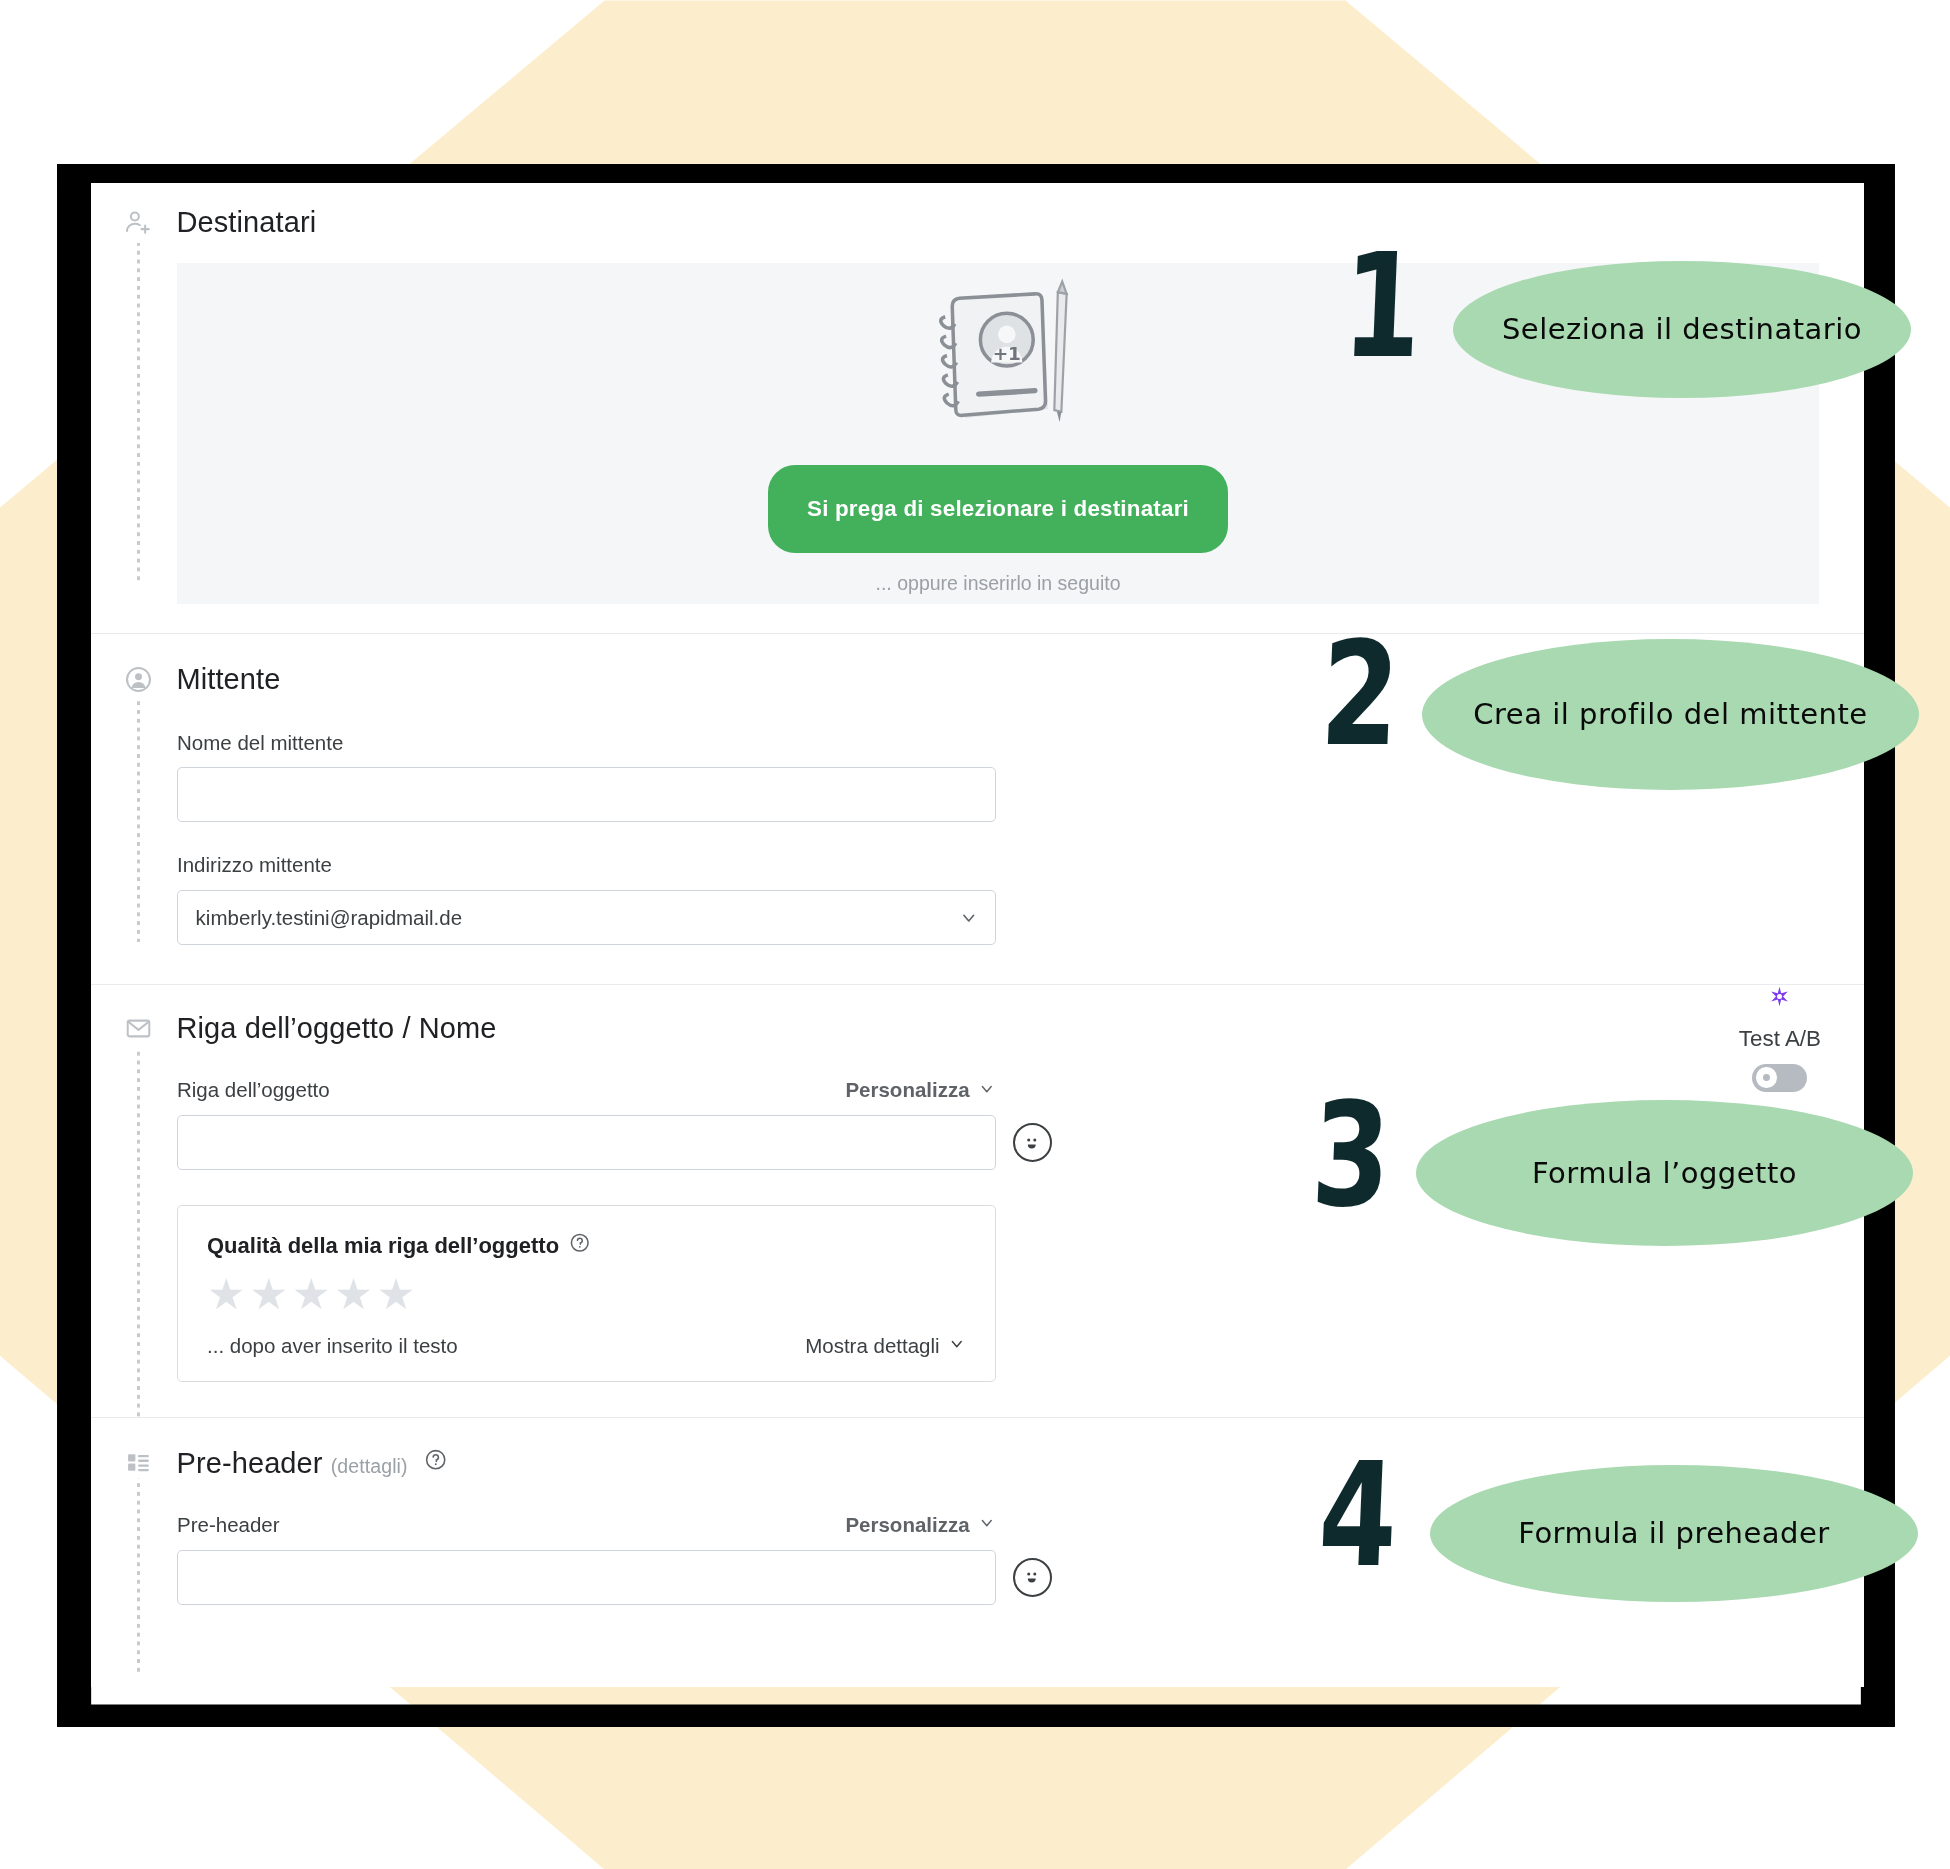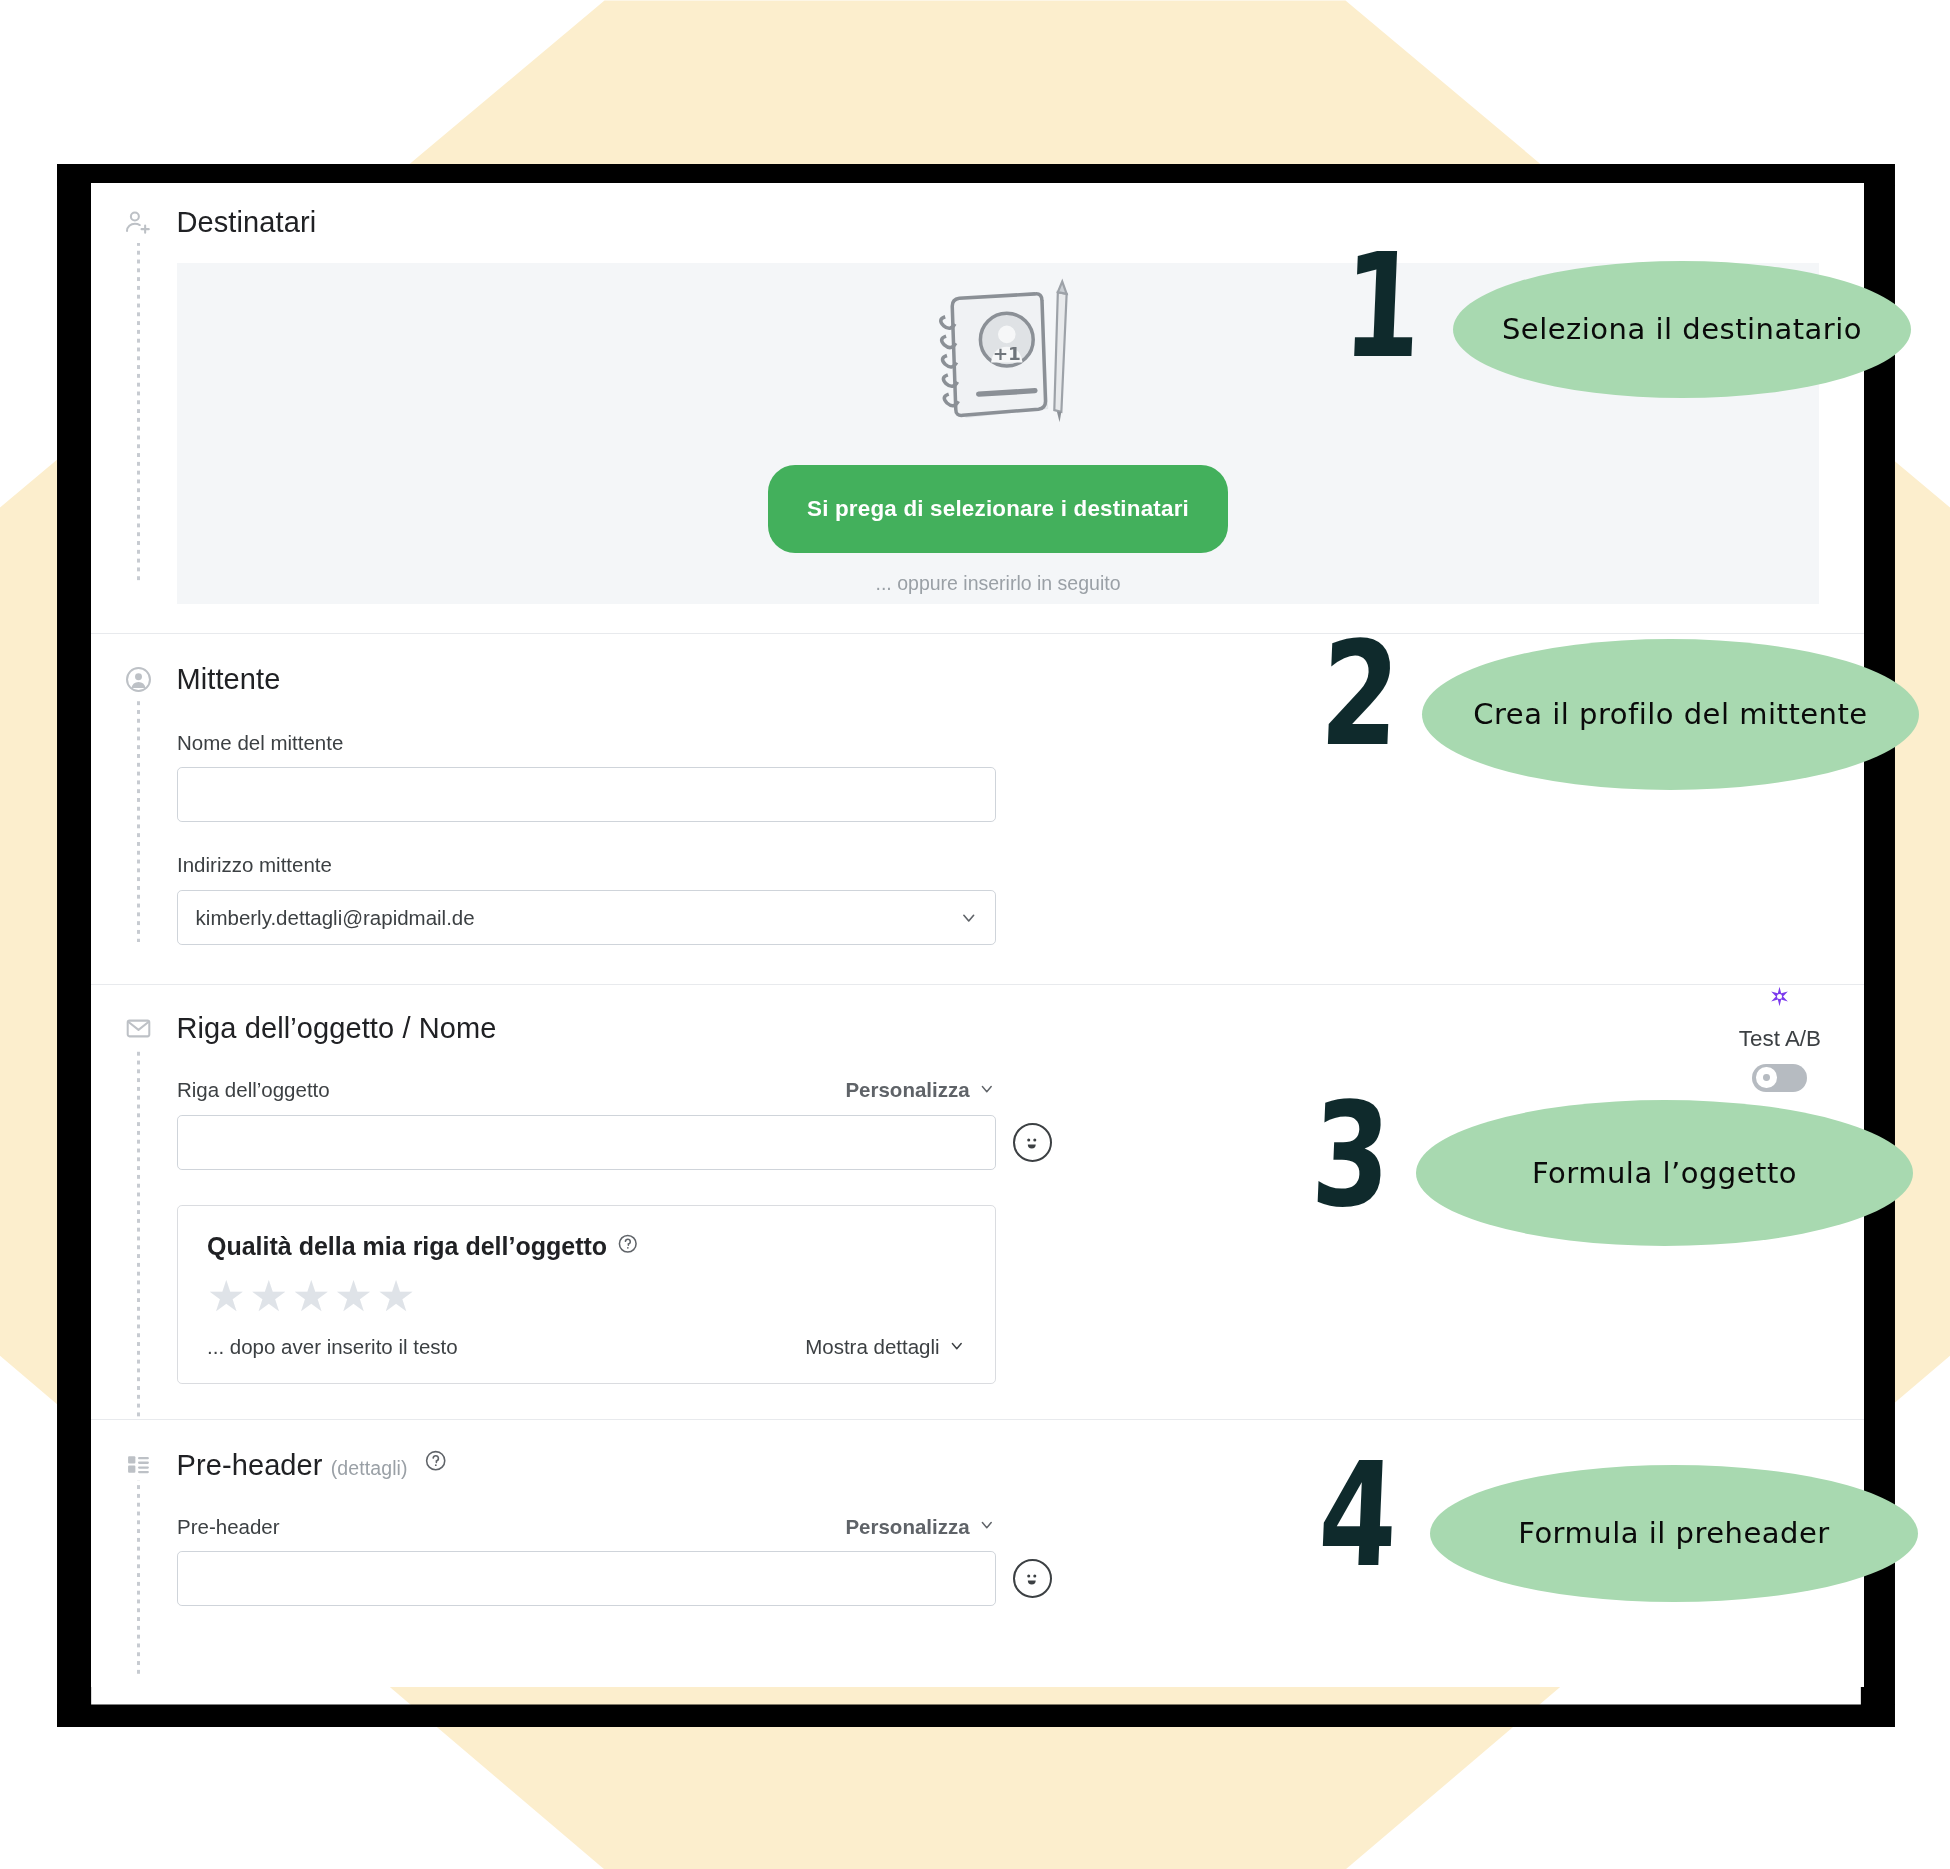--- a/index.html
+++ b/index.html
@@ -221,21 +221,21 @@
   #quality-card {
     margin-top: 35px;
     width: 819px;
     box-sizing: border-box;
     border: 1px solid #dadce0;
     border-radius: 4.9px;
     background: #ffffff;
     padding: 26px 29px 23.4px 29px;
   }
   #quality-title {
-    font-size: 25px;
+    font-size: 22px;
     font-weight: bold;
     color: #202124;
     display: flex;
     align-items: center;
     gap: 10px;
   }
   #quality-stars {
     margin-top: 13.7px;
     display: flex;
     gap: 3.9px;
@@ -418,21 +418,21 @@
       </span>
       <span class="sec-title">Mittente</span>
     </div>
 
     <div class="sec-body" style="margin-top:35px;">
       <div class="field-label">Nome del mittente</div>
       <input class="text-input" type="text" value="" style="">
 
       <div class="field-label" style="margin-top:31px;">Indirizzo mittente</div>
       <div class="select-wrap">
-        <div class="select-box">kimberly.dettagli@rapidmail.de</div>
+        <div class="select-box">kimberly.testini@rapidmail.de</div>
         <span class="select-chevron">
           <svg width="19.5" height="19.5" viewBox="0 0 24 24" fill="none" stroke="currentColor" stroke-width="2" stroke-linecap="round" stroke-linejoin="round">
               <polyline points="6 9 12 16 18 9"></polyline>
             </svg>
         </span>
       </div>
     </div>
   </div>
 
   <div class="section-divider"></div>

